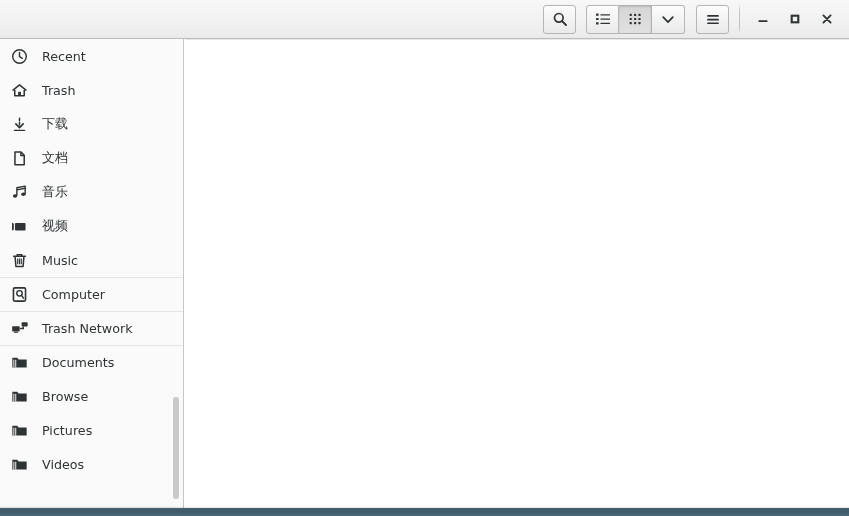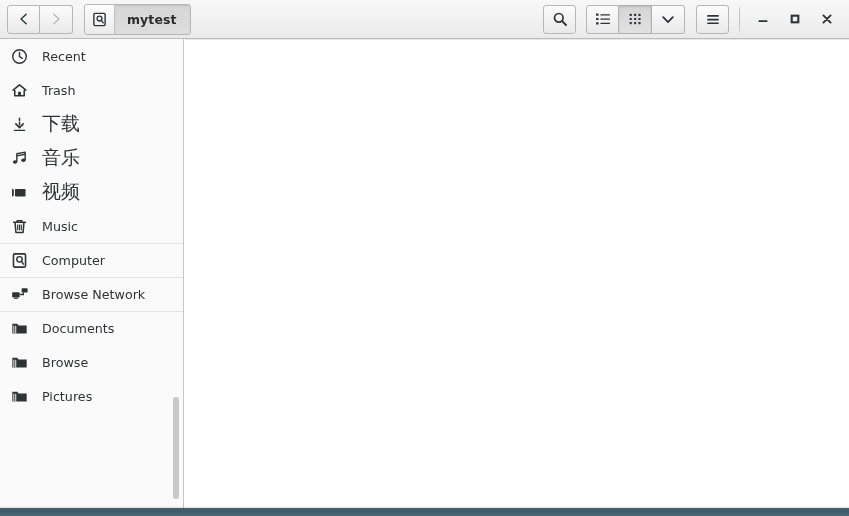--- a/index.html
+++ b/index.html
@@ -162,21 +162,21 @@
     align-items: center;
     justify-content: flex-start;
     color: #2e3436;
   }
   .sb-label {
     margin-left: 9px;
     font-size: 12.7px;
     color: #2e3436;
     white-space: nowrap;
   }
-  .sb-label.cjk { font-size: 19px; }
+  .sb-label.cjk { font-size: 13px; }
 
   
   .sb-scroll-track {
     position: absolute;
     right: 2px;
     top: 0;
     width: 10px;
     height: 469px;
     background: transparent;
   }
@@ -218,47 +218,20 @@
 
   svg { display: block; }
 </style>
 </head>
 <body>
 
 <div id="app">
 
   <div class="headerbar">
 
-    <div class="hb-left">
-
-      <div class="linked navgroup">
-        <div class="tbtn">
-          <svg width="14" height="14" viewBox="0 0 16 16" aria-hidden="true">
-            <path d="M10.5 2.6 L4.6 8 L10.5 13.4" fill="none" stroke="#2e3436" stroke-width="1.6" stroke-linecap="round" stroke-linejoin="round"></path>
-          </svg>
-        </div>
-        <div class="tbtn disabled">
-          <svg width="14" height="14" viewBox="0 0 16 16" aria-hidden="true">
-            <path d="M5.5 2.6 L11.4 8 L5.5 13.4" fill="none" stroke="#b9b9b9" stroke-width="1.6" stroke-linecap="round" stroke-linejoin="round"></path>
-          </svg>
-        </div>
-      </div>
-
-      <div class="pathbar">
-        <div class="path-icon-cell">
-          <svg width="15" height="15" viewBox="0 0 16 16" aria-hidden="true">
-            <rect x="2" y="1.5" width="12" height="13" rx="1.2" fill="none" stroke="#2e3436" stroke-width="1.5"></rect>
-            <circle cx="8" cy="7" r="2.6" fill="none" stroke="#2e3436" stroke-width="1.4"></circle>
-            <path d="M9.9 8.9 L12 11.6" stroke="#2e3436" stroke-width="1.5" stroke-linecap="round"></path>
-          </svg>
-        </div>
-        <div class="path-label-cell">mytest</div>
-      </div>
-
-    </div>
 
     <div class="hb-spacer"></div>
 
     <div class="hb-right">
 
       <div class="tbtn searchbtn">
         <svg width="16" height="16" viewBox="0 0 16 16" aria-hidden="true">
           <circle cx="6.8" cy="6.8" r="4.3" fill="none" stroke="#2e3436" stroke-width="1.7"></circle>
           <path d="M10.1 10.1 L14 14" stroke="#2e3436" stroke-width="1.9" stroke-linecap="round"></path>
         </svg>
@@ -357,20 +330,29 @@
               <path d="M9 2.4 V11.4" stroke="#2e3436" stroke-width="1.6" stroke-linecap="round" stroke-dasharray="2.4 1.8"></path>
               <path d="M5.1 8.3 L9 12.3 L12.9 8.3" fill="none" stroke="#2e3436" stroke-width="1.7" stroke-linecap="round" stroke-linejoin="round"></path>
               <path d="M3.6 15.2 H14.4" stroke="#2e3436" stroke-width="1.5" stroke-linecap="round"></path>
             </svg>
           </span>
           <span class="sb-label cjk">下载</span>
         </div>
         <div class="sb-item">
           <span class="sb-icon">
             <svg width="17" height="17" viewBox="0 0 18 18">
+              <path d="M4.2 2.2 H10.6 L14.0 5.7 V15.6 H4.2 Z" fill="none" stroke="#2e3436" stroke-width="1.6" stroke-linejoin="round"></path>
+              <path d="M10.4 2.4 V5.9 H13.9" fill="none" stroke="#2e3436" stroke-width="1.5" stroke-linejoin="round"></path>
+            </svg>
+          </span>
+          <span class="sb-label cjk">文档</span>
+        </div>
+        <div class="sb-item">
+          <span class="sb-icon">
+            <svg width="17" height="17" viewBox="0 0 18 18">
               <path d="M6.2 12.4 V4.0 L15.0 2.3 V10.6" fill="none" stroke="#2e3436" stroke-width="1.5" stroke-linejoin="round"></path>
               <ellipse cx="4.3" cy="12.7" rx="2.3" ry="1.9" fill="#2e3436"></ellipse>
               <ellipse cx="13.1" cy="10.9" rx="2.3" ry="1.9" fill="#2e3436"></ellipse>
               <path d="M6.2 6.2 L15.0 4.5" stroke="#2e3436" stroke-width="1.5"></path>
             </svg>
           </span>
           <span class="sb-label cjk">音乐</span>
         </div>
         <div class="sb-item">
           <span class="sb-icon">
@@ -404,21 +386,21 @@
         </div>
         <div class="sb-item sep-top">
           <span class="sb-icon">
             <svg width="18" height="17" viewBox="0 0 19 18">
               <rect x="1.2" y="6.6" width="8.0" height="5.6" rx=".8" fill="#2e3436"></rect>
               <rect x="3.2" y="12.4" width="4.0" height="1.2" fill="#2e3436"></rect>
               <rect x="11.2" y="2.4" width="6.4" height="4.4" rx=".8" fill="#2e3436"></rect>
               <path d="M13.0 6.9 V9.0 H9.6" fill="none" stroke="#2e3436" stroke-width="1.5"></path>
             </svg>
           </span>
-          <span class="sb-label">Browse Network</span>
+          <span class="sb-label">Trash Network</span>
         </div>
         <div class="sb-item sep-top">
           <span class="sb-icon">
             <svg width="17" height="17" viewBox="0 0 18 18">
               <path d="M1.4 4.0 H6.6 L8.1 5.8 H16.6 V14.4 H1.4 Z" fill="#2e3436"></path>
               <rect x="1.4" y="6.2" width="2.3" height="8.2" fill="#fafafa" opacity="0"></rect>
               <path d="M3.0 6.2 V14.4 M5.0 6.2 V14.4" stroke="#fafafa" stroke-width="1.1" opacity=".9"></path>
             </svg>
           </span>
           <span class="sb-label">Documents</span>
@@ -435,20 +417,30 @@
         </div>
         <div class="sb-item">
           <span class="sb-icon">
             <svg width="17" height="17" viewBox="0 0 18 18">
               <path d="M1.4 4.0 H6.6 L8.1 5.8 H16.6 V14.4 H1.4 Z" fill="#2e3436"></path>
               <rect x="1.4" y="6.2" width="2.3" height="8.2" fill="#fafafa" opacity="0"></rect>
               <path d="M3.0 6.2 V14.4 M5.0 6.2 V14.4" stroke="#fafafa" stroke-width="1.1" opacity=".9"></path>
             </svg>
           </span>
           <span class="sb-label">Pictures</span>
+        </div>
+        <div class="sb-item">
+          <span class="sb-icon">
+            <svg width="17" height="17" viewBox="0 0 18 18">
+              <path d="M1.4 4.0 H6.6 L8.1 5.8 H16.6 V14.4 H1.4 Z" fill="#2e3436"></path>
+              <rect x="1.4" y="6.2" width="2.3" height="8.2" fill="#fafafa" opacity="0"></rect>
+              <path d="M3.0 6.2 V14.4 M5.0 6.2 V14.4" stroke="#fafafa" stroke-width="1.1" opacity=".9"></path>
+            </svg>
+          </span>
+          <span class="sb-label">Videos</span>
         </div>
       </div>
 
     <div class="sb-scroll-track">
       <div class="sb-scroll-thumb" style="top:358px;height:102px;"></div>
     </div>
   </div>
 
   <div class="main">
     <span></span>

